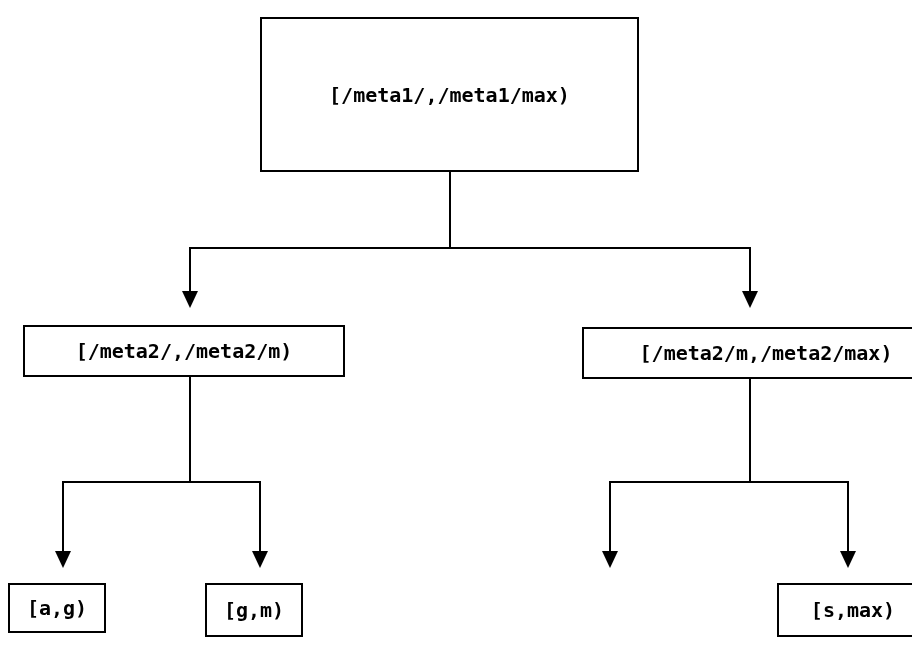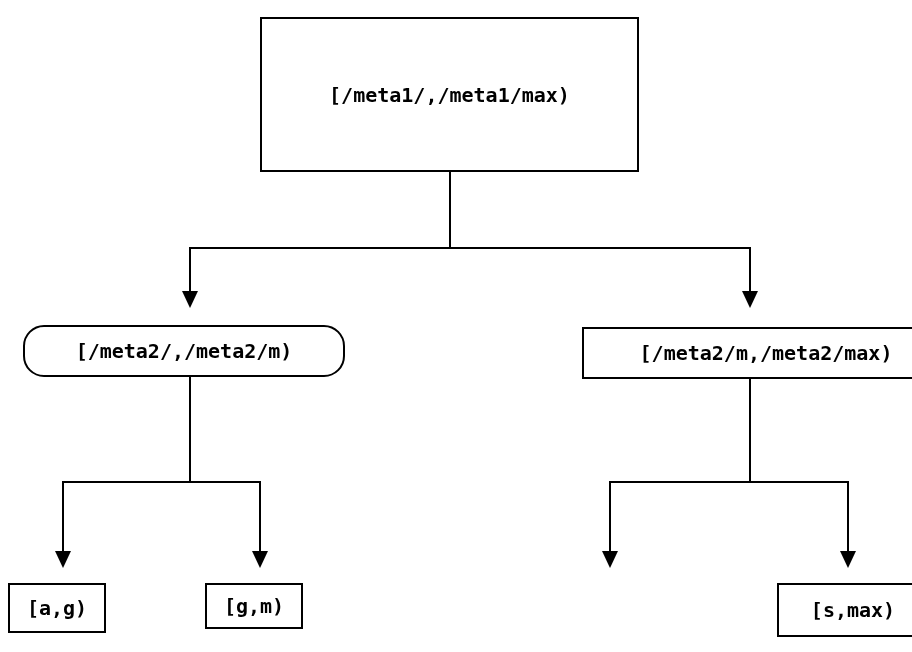--- a/index.html
+++ b/index.html
@@ -33,24 +33,24 @@
   }
   .node .label {
     font-size: 20px;
     font-weight: bold;
     color: #000000;
     white-space: pre;
     letter-spacing: 0;
   }
   
   #node-root        { left: 260px; top: 17px;  width: 379px; height: 155px; }
-  #node-left        { left: 23px;  top: 325px; width: 322px; height: 52px; border-radius: 21px; }
+  #node-left        { left: 23px;  top: 325px; width: 322px; height: 52px; }
   #node-right       { left: 582px; top: 327px; width: 368px; height: 52px; }
   #node-left-left   { left: 8px;   top: 583px; width: 98px;  height: 50px; }
-  #node-left-right  { left: 205px; top: 583px; width: 98px;  height: 46px; }
+  #node-left-right  { left: 205px; top: 583px; width: 98px;  height: 54px; }
   #node-right-left  { left: 553px; top: 583px; width: 100px; height: 54px; }
   #node-right-right { left: 777px; top: 583px; width: 152px; height: 54px; }
 </style>
 </head>
 <body>
 
 <div id="canvas">
 
   <svg id="edge-layer" viewBox="0 0 912 652" xmlns="http://www.w3.org/2000/svg">
 

